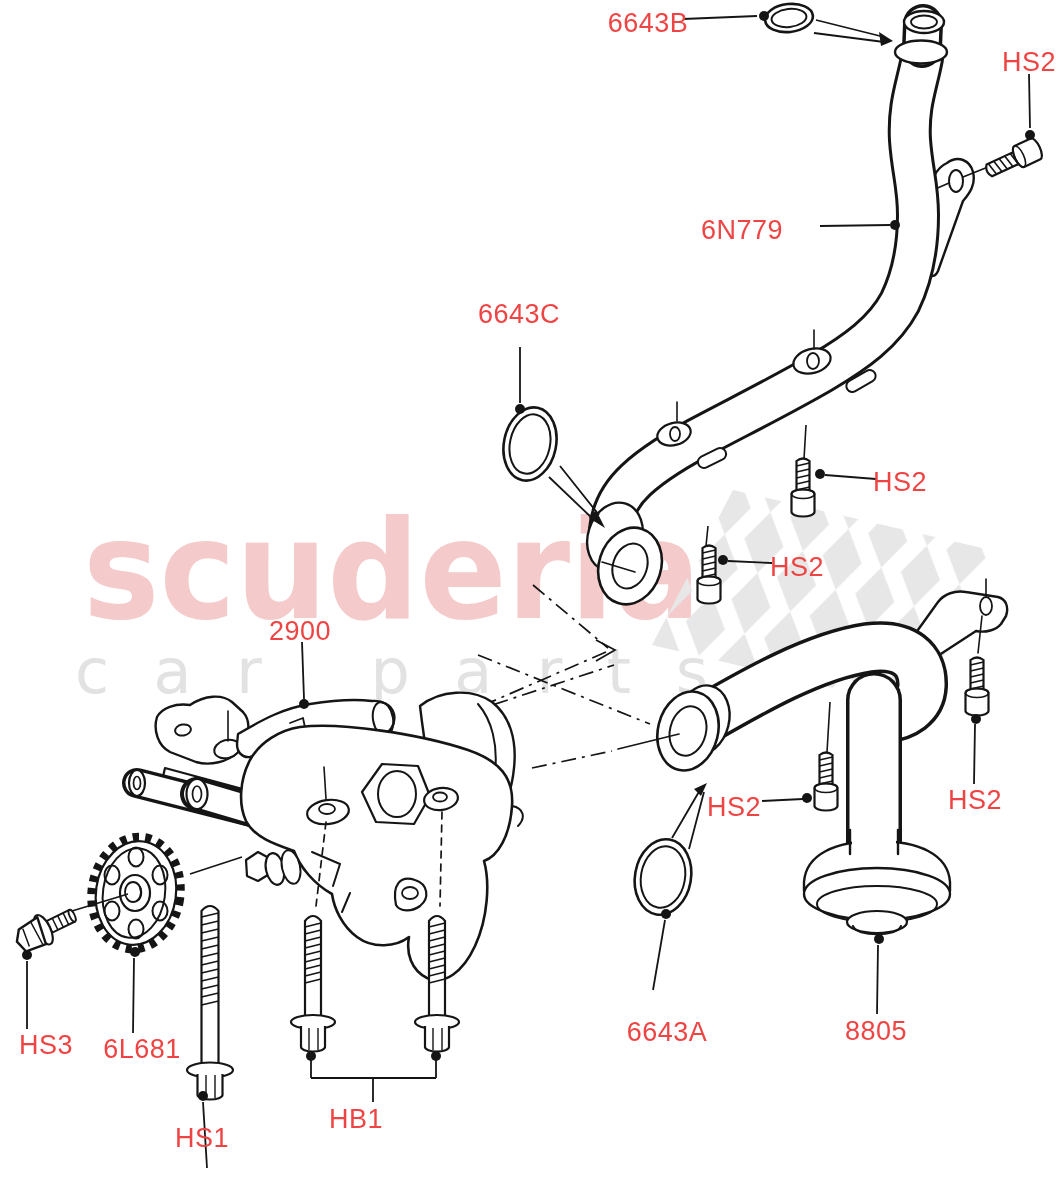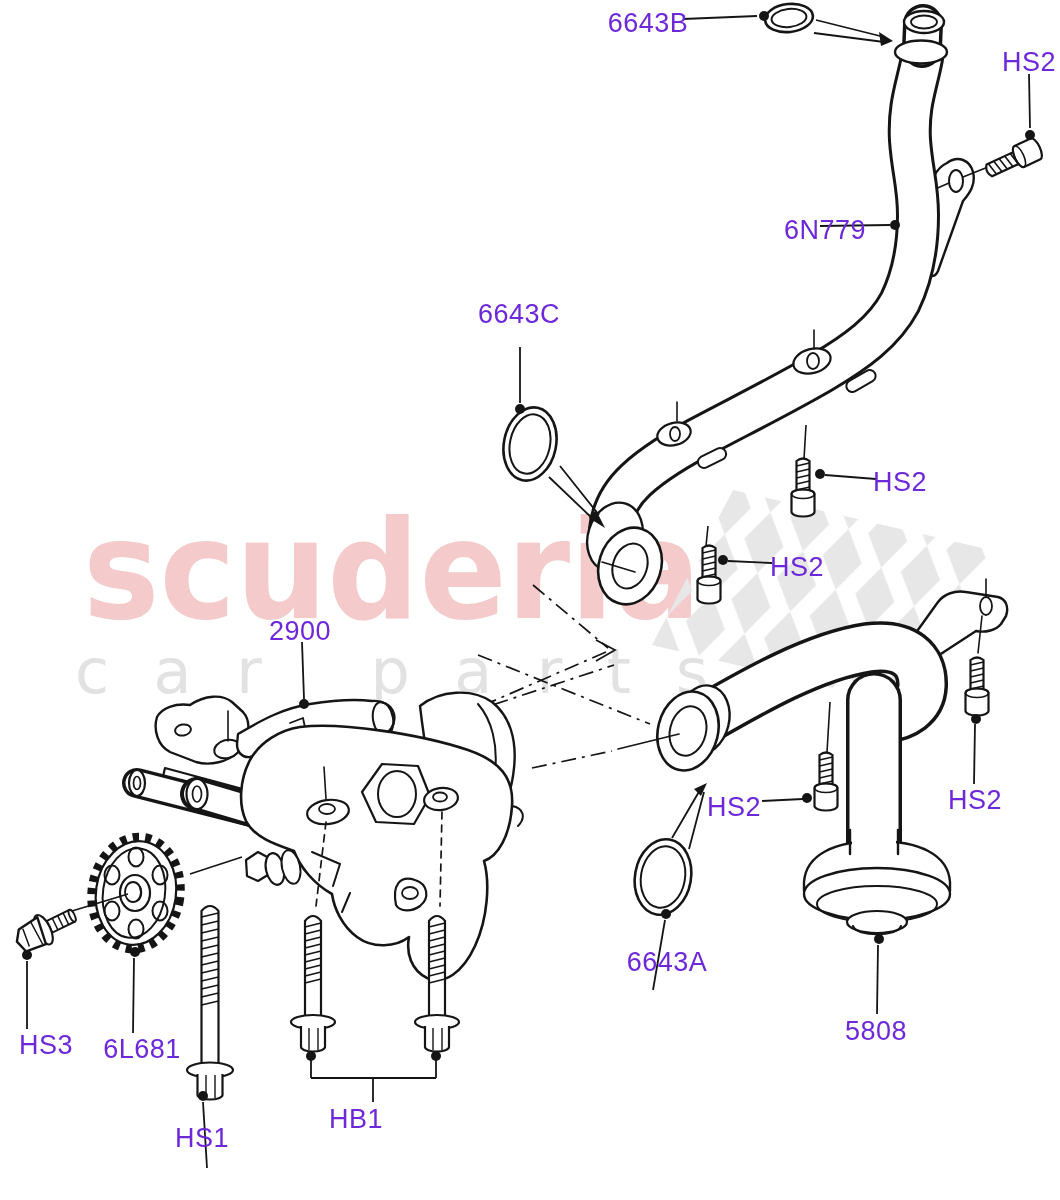--- a/index.html
+++ b/index.html
@@ -2,21 +2,21 @@
 <html><head>
 <meta charset="utf-8">
 <style>
   html,body{margin:0;padding:0;background:#fff;}
   #stage{
     position:relative;width:1060px;height:1200px;background:#ffffff;
     overflow:hidden;font-family:"Liberation Sans",sans-serif;
   }
   #art{position:absolute;left:0;top:0;}
   .lbl{
-    position:absolute;color:#6d28d9;font:27px/1.05 "Liberation Sans",sans-serif;
+    position:absolute;color:#ef4444;font:27px/1.05 "Liberation Sans",sans-serif;
     transform:translateX(-50%);white-space:nowrap;letter-spacing:0.5px;
   }
 </style>
 </head>
 <body>
 
 <div id="stage">
 
 <svg id="art" width="1060" height="1200" viewBox="0 0 1060 1200">
   <defs>
@@ -274,27 +274,27 @@
         <circle cx="27" cy="955" r="5"></circle>
     <circle cx="135" cy="952" r="5"></circle>
         <circle cx="203" cy="1096" r="5"></circle>
     <circle cx="311" cy="1056" r="5"></circle>
         <circle cx="436" cy="1056" r="5"></circle>
   </g>
 </svg>
 
 <div class="lbl" style="left:648px;top:9px">6643B</div>
 <div class="lbl" style="left:1029px;top:48px">HS2</div>
-<div class="lbl" style="left:825px;top:216px">6N779</div>
+<div class="lbl" style="left:742px;top:216px">6N779</div>
 <div class="lbl" style="left:519px;top:300px">6643C</div>
 <div class="lbl" style="left:900px;top:468px">HS2</div>
 <div class="lbl" style="left:797px;top:553px">HS2</div>
 <div class="lbl" style="left:300px;top:617px">2900</div>
 <div class="lbl" style="left:734px;top:793px">HS2</div>
 <div class="lbl" style="left:975px;top:786px">HS2</div>
-<div class="lbl" style="left:667px;top:948px">6643A</div>
-<div class="lbl" style="left:876px;top:1017px">5808</div>
+<div class="lbl" style="left:667px;top:1018px">6643A</div>
+<div class="lbl" style="left:876px;top:1017px">8805</div>
 <div class="lbl" style="left:46px;top:1031px">HS3</div>
 <div class="lbl" style="left:142px;top:1035px">6L681</div>
 <div class="lbl" style="left:356px;top:1105px">HB1</div>
 <div class="lbl" style="left:202px;top:1124px">HS1</div>
 
 </div>
 
 </body></html>

